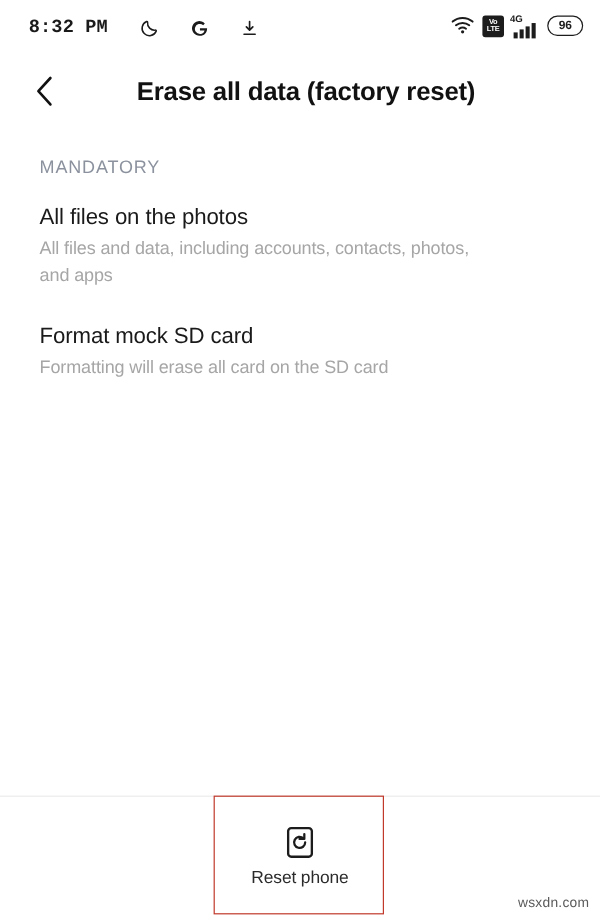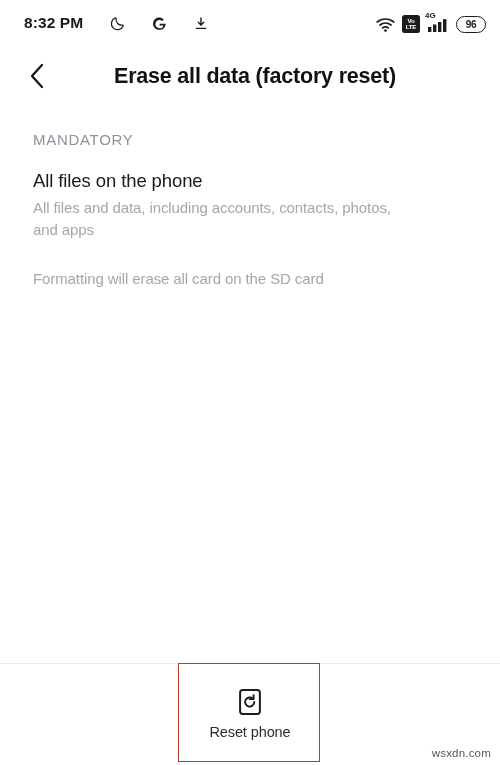--- a/index.html
+++ b/index.html
@@ -25,30 +25,31 @@
     height: 46px;
     display: flex;
     align-items: center;
     justify-content: space-between;
     padding: 0 14px 0 24px;
   }
   .status-left {
     display: flex;
     align-items: center;
     gap: 27px;
+    font-family: Liberation Mono, monospace;
   }
   .status-time {
     font-size: 15.5px;
     font-weight: bold;
     color: #1a1a1a;
     letter-spacing: 0.1px;
   }
   .status-right {
     display: flex;
-    align-items: flex-end;
+    align-items: flex-start;
     gap: 7px;
   }
   .icon-moon svg, .icon-g svg, .icon-download svg,
   .icon-wifi svg, .icon-signal svg { display: block; }
 
   .volte-badge {
     width: 18px;
     height: 18px;
     background: #1c1c1c;
     border-radius: 2.5px;
@@ -291,25 +292,26 @@
       </svg>
     </div>
     <div class="page-title">Erase all data (factory reset)</div>
   </div>
 
   <div class="section-header">MANDATORY</div>
 
   <div class="list">
 
     <div class="list-item">
-      <div class="item-title">All files on the phone</div>
+      <div class="item-title">All files on the photos</div>
       <div class="item-subtitle">All files and data, including accounts, contacts, photos, and apps</div>
     </div>
 
     <div class="list-item">
+      <div class="item-title">Format mock SD card</div>
       <div class="item-subtitle">Formatting will erase all card on the SD card</div>
     </div>
 
   </div>
 
   <div class="bottom-divider"></div>
 
   <div class="bottom-bar">
     <div class="reset-button">
       <div class="reset-icon">

